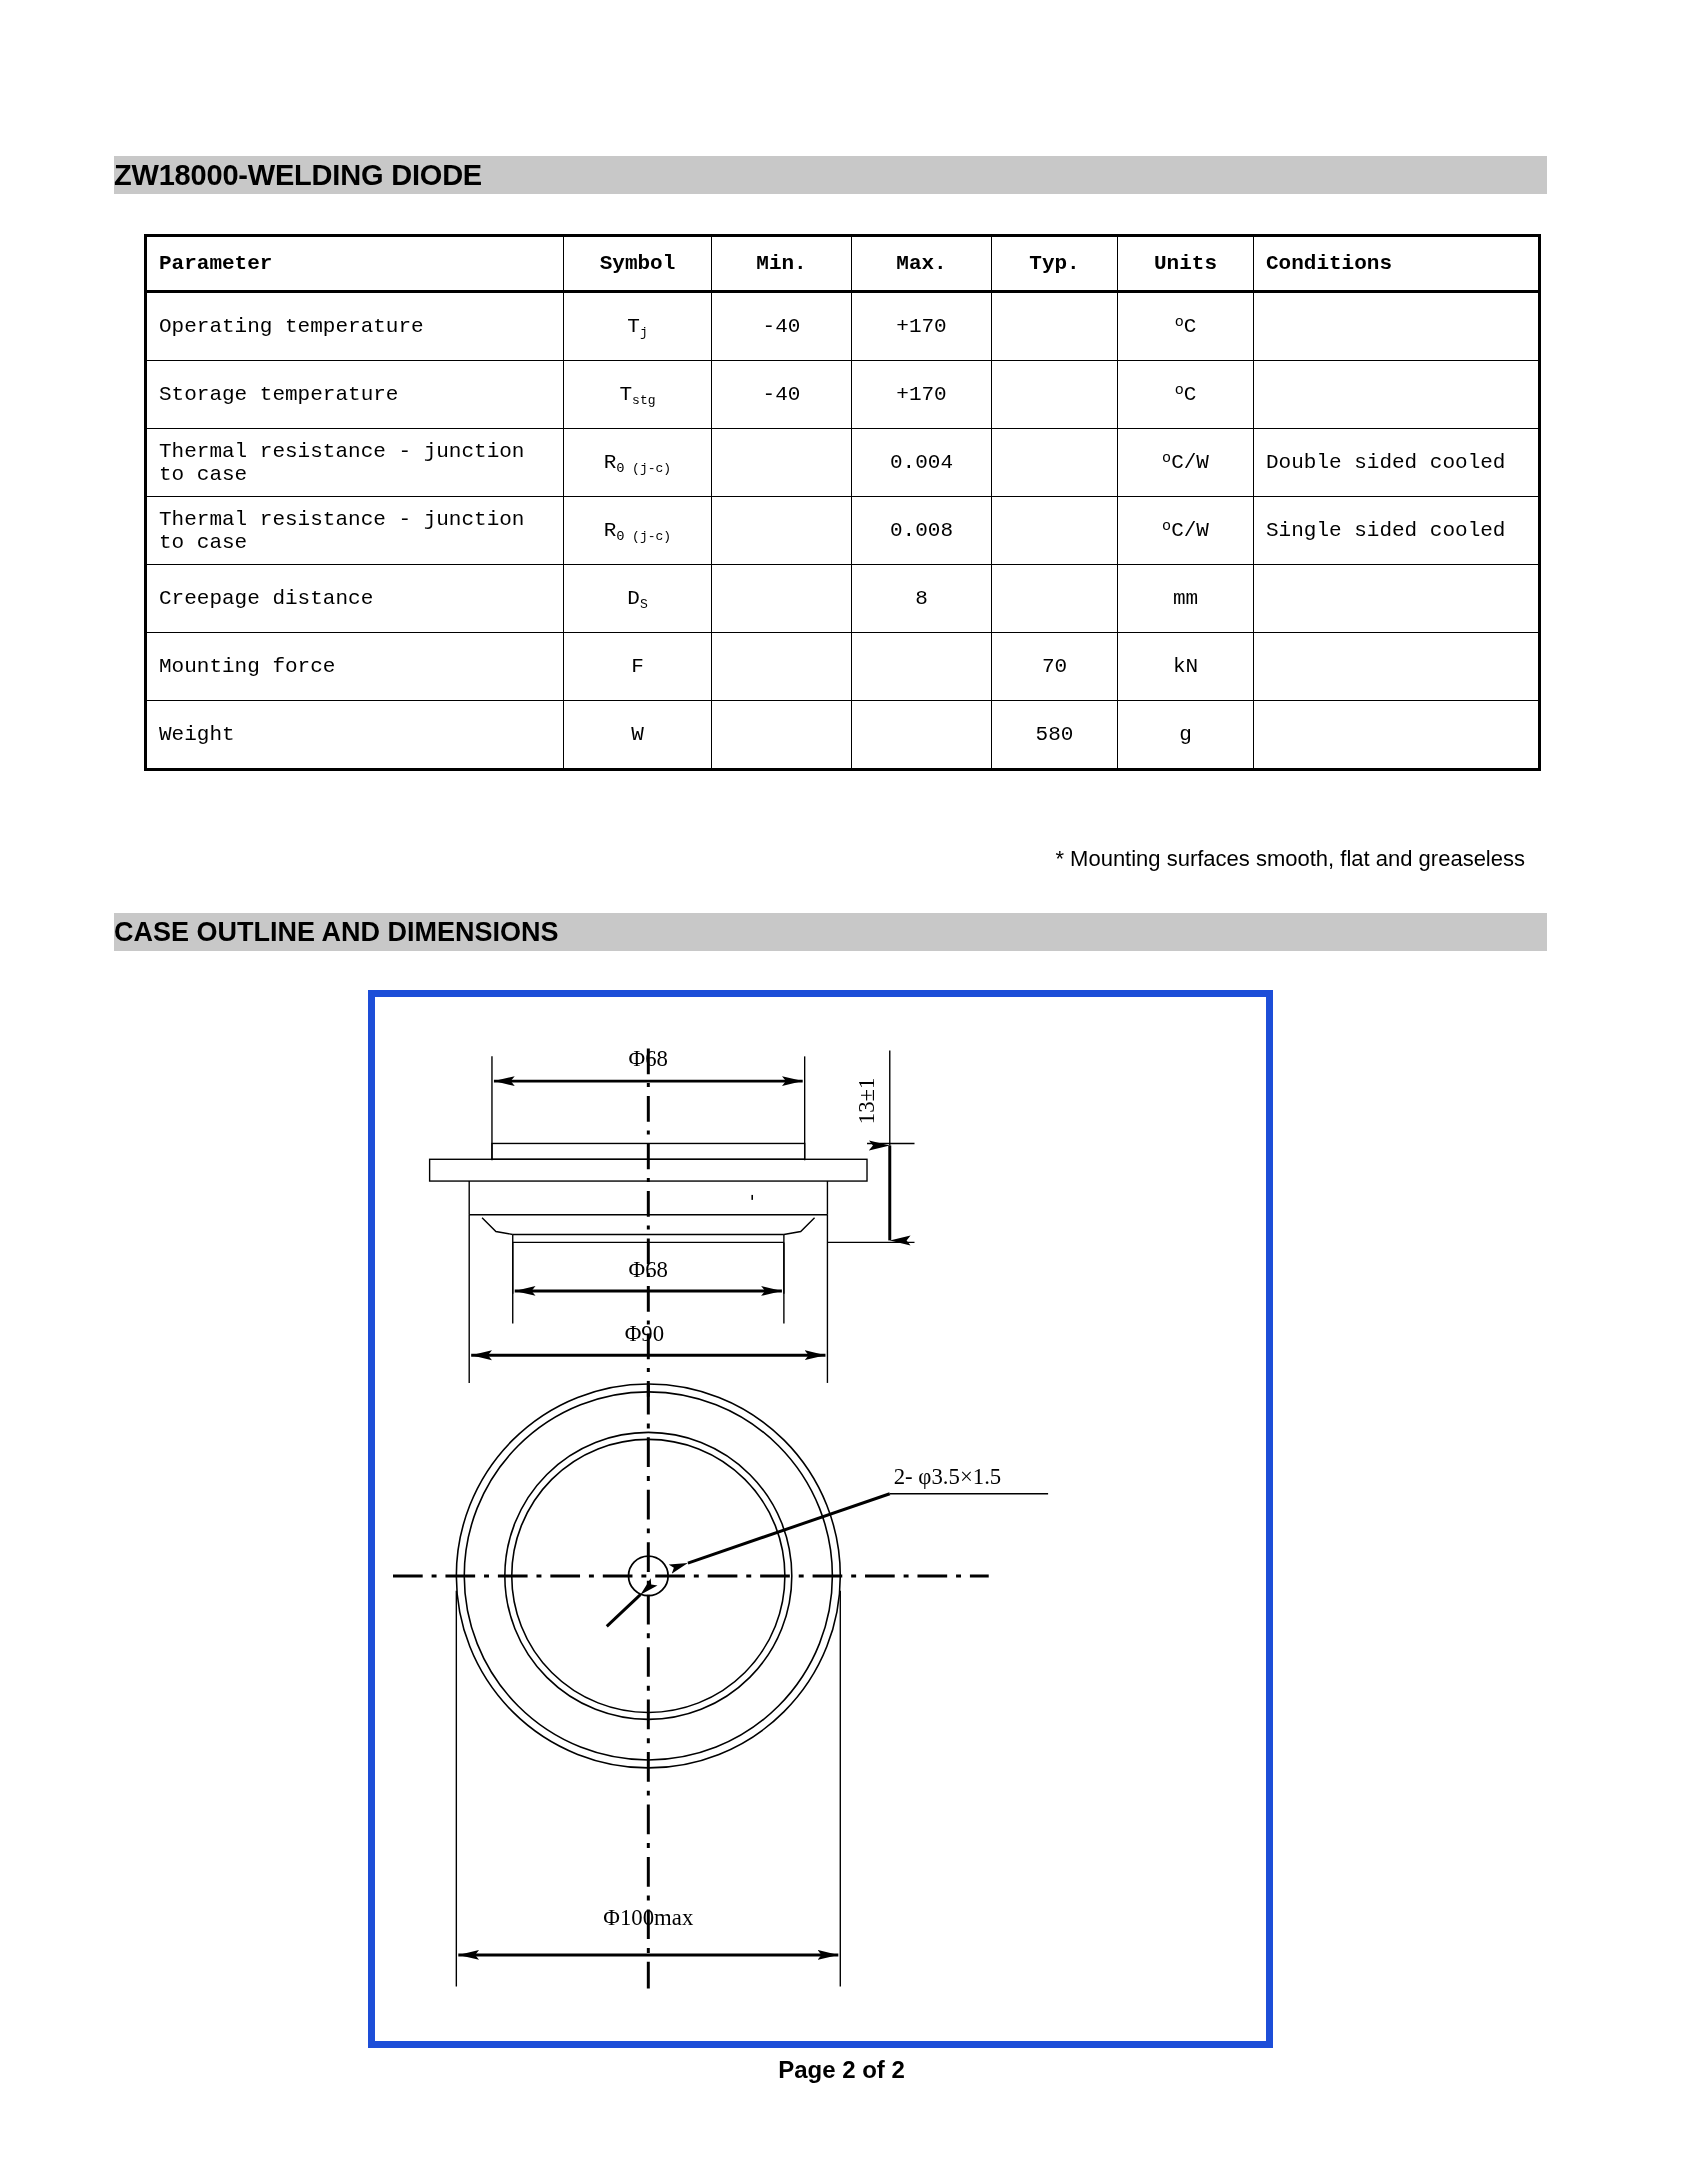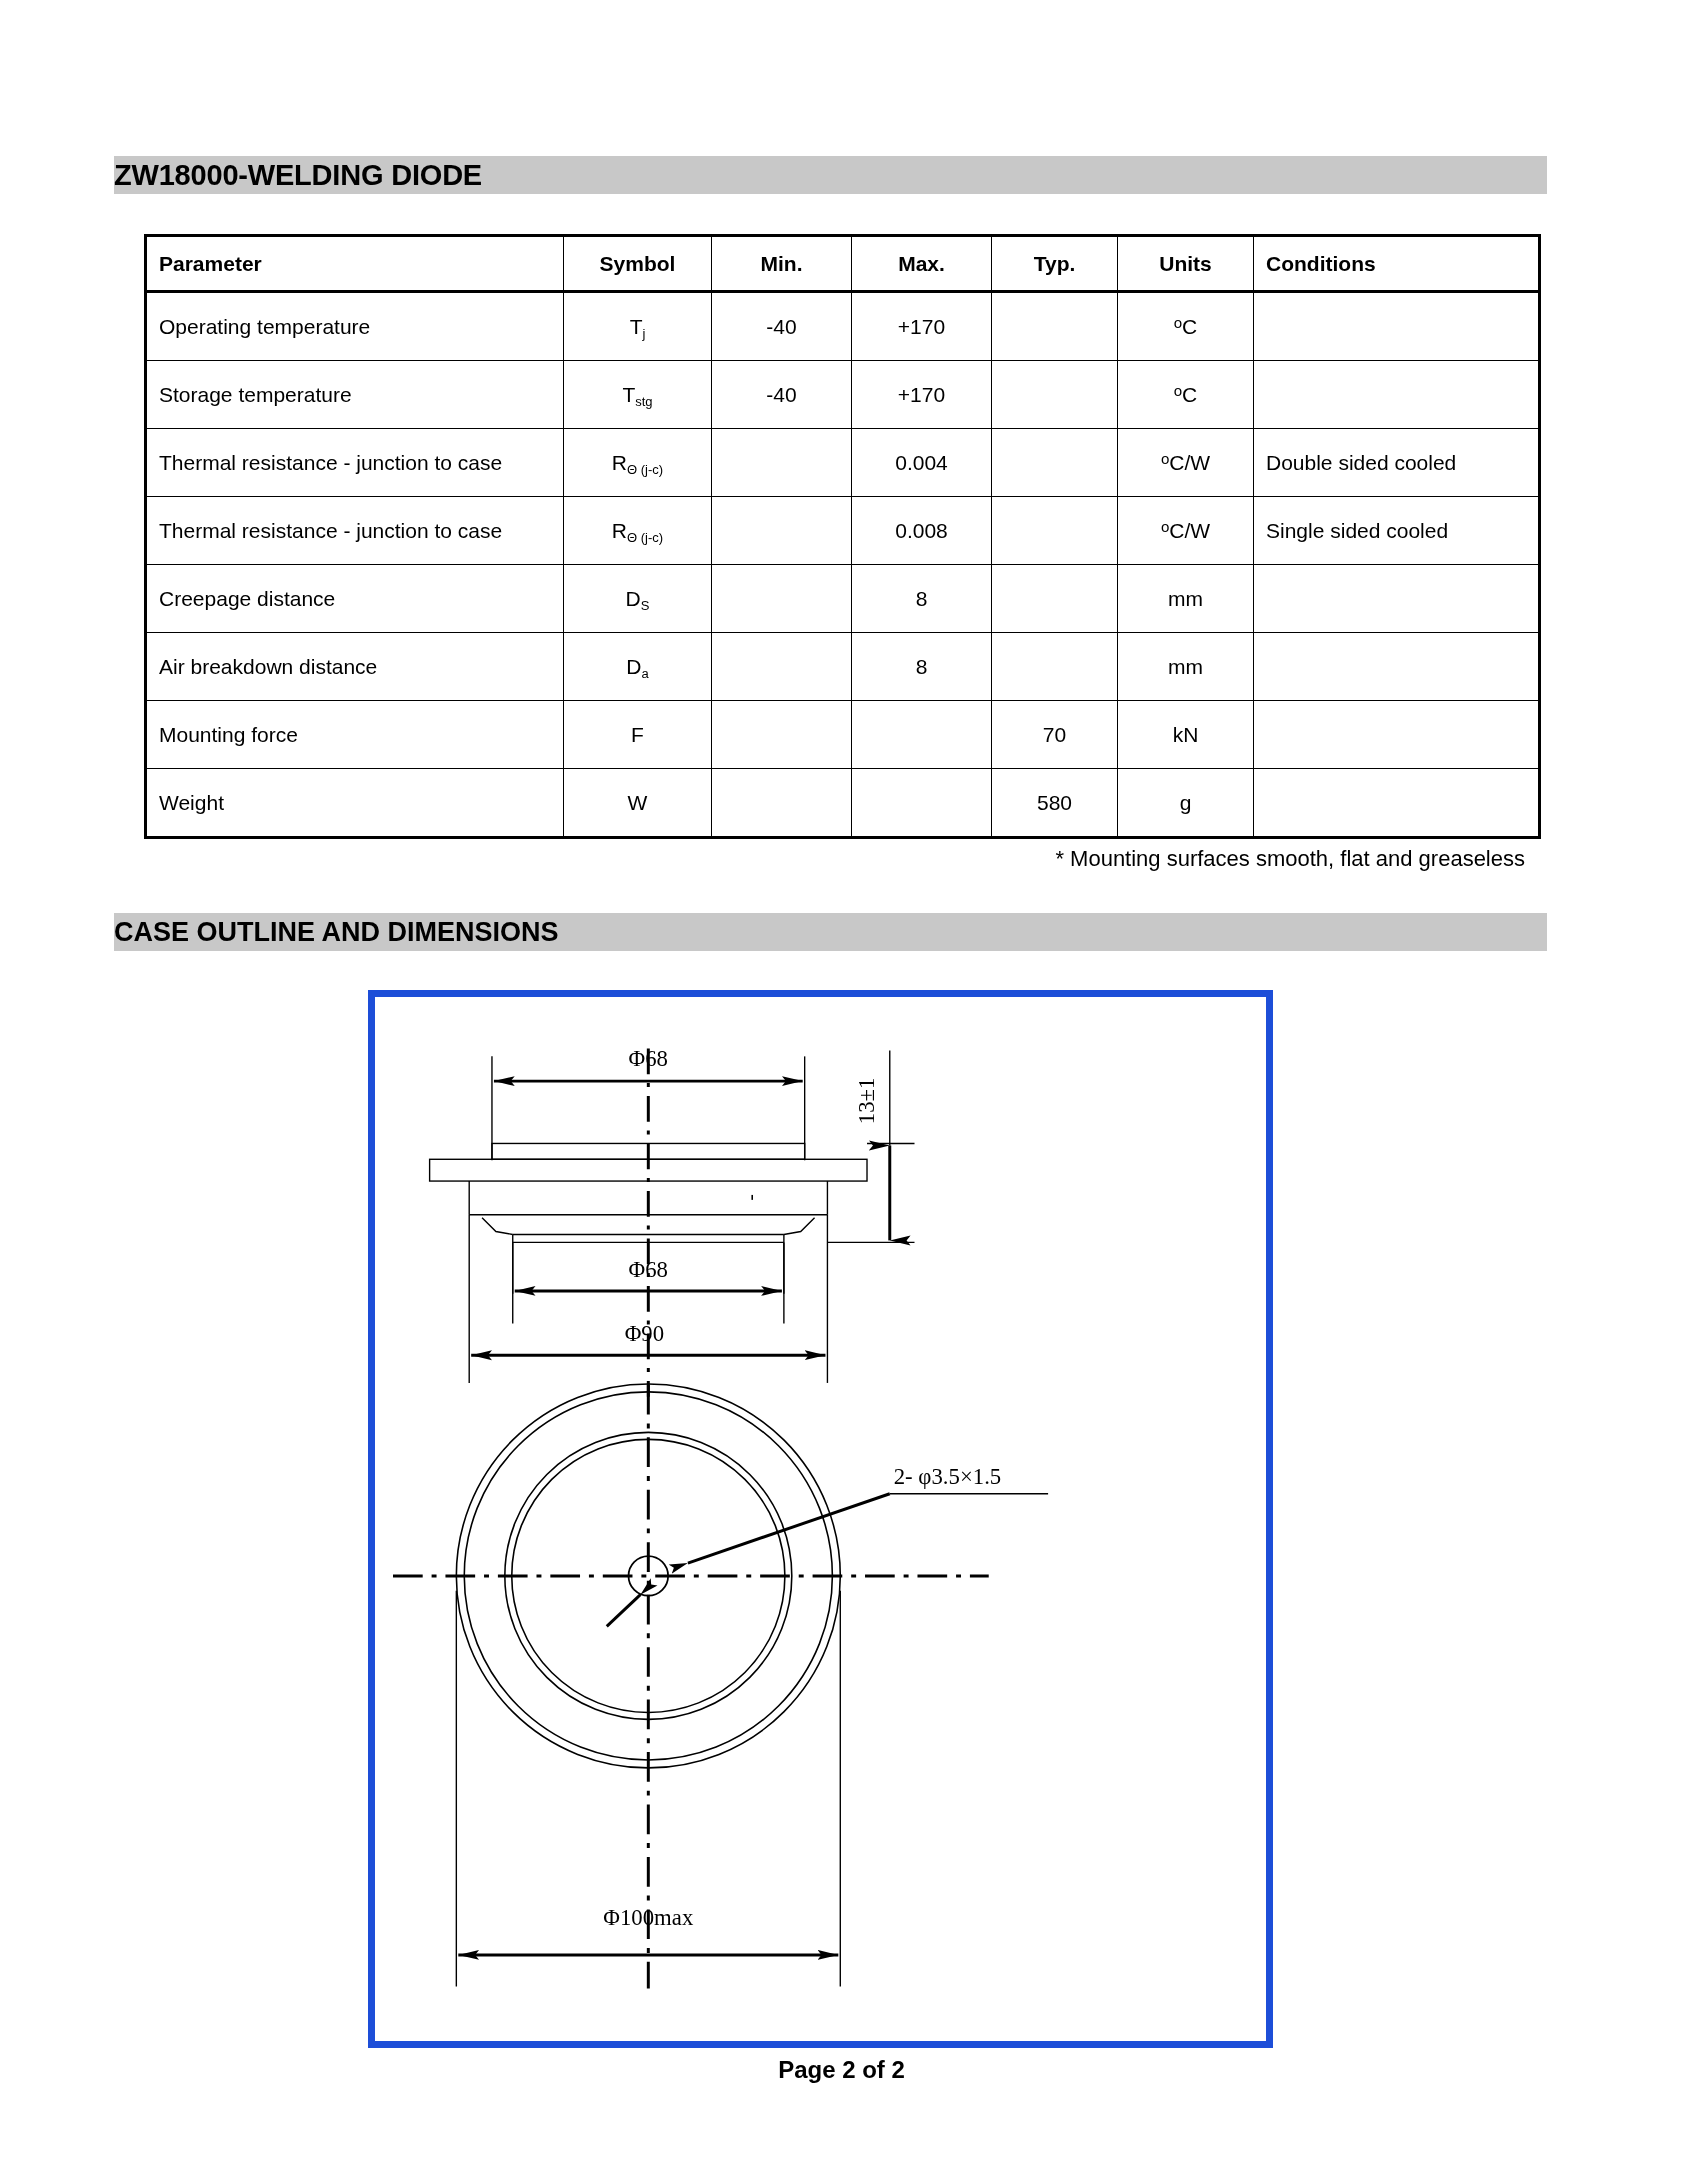--- a/index.html
+++ b/index.html
@@ -81,21 +81,21 @@
     height: 67px;
   }
   table.param .c-param { width: 392px; text-align: left; }
   table.param .c-symbol { width: 123px; text-align: center; }
   table.param .c-min { width: 115px; text-align: center; }
   table.param .c-max { width: 115px; text-align: center; }
   table.param .c-typ { width: 101px; text-align: center; }
   table.param .c-units { width: 111px; text-align: center; }
   table.param .c-cond { text-align: left; }
   
-  #param-table-wrap { box-shadow: none; }
+  #param-table-wrap { box-shadow: none; font-family: Liberation Mono, monospace; }
   table.param { border: 3px solid #000; }
   table.param tr:first-child th { border-top-width: 3px; }
   table.param td:first-child, table.param th:first-child { border-left-width: 3px; }
   table.param td:last-child, table.param th:last-child { border-right-width: 3px; }
   table.param tbody tr:last-child td { border-bottom-width: 3px; }
 
   sub { font-size: 0.62em; vertical-align: baseline; position: relative; top: 4px; }
   sup { font-size: 0.72em; vertical-align: baseline; position: relative; top: -6px; }
 
   
@@ -194,29 +194,20 @@
         <tr>
           <td class="c-param">Creepage distance</td>
           <td class="c-symbol">D<sub>S</sub></td>
           <td class="c-min"></td>
           <td class="c-max">8</td>
           <td class="c-typ"></td>
           <td class="c-units">mm</td>
           <td class="c-cond"></td>
         </tr>
         <tr>
-          <td class="c-param">Air breakdown distance</td>
-          <td class="c-symbol">D<sub>a</sub></td>
-          <td class="c-min"></td>
-          <td class="c-max">8</td>
-          <td class="c-typ"></td>
-          <td class="c-units">mm</td>
-          <td class="c-cond"></td>
-        </tr>
-        <tr>
           <td class="c-param">Mounting force</td>
           <td class="c-symbol">F</td>
           <td class="c-min"></td>
           <td class="c-max"></td>
           <td class="c-typ">70</td>
           <td class="c-units">kN</td>
           <td class="c-cond"></td>
         </tr>
         <tr>
           <td class="c-param">Weight</td>

